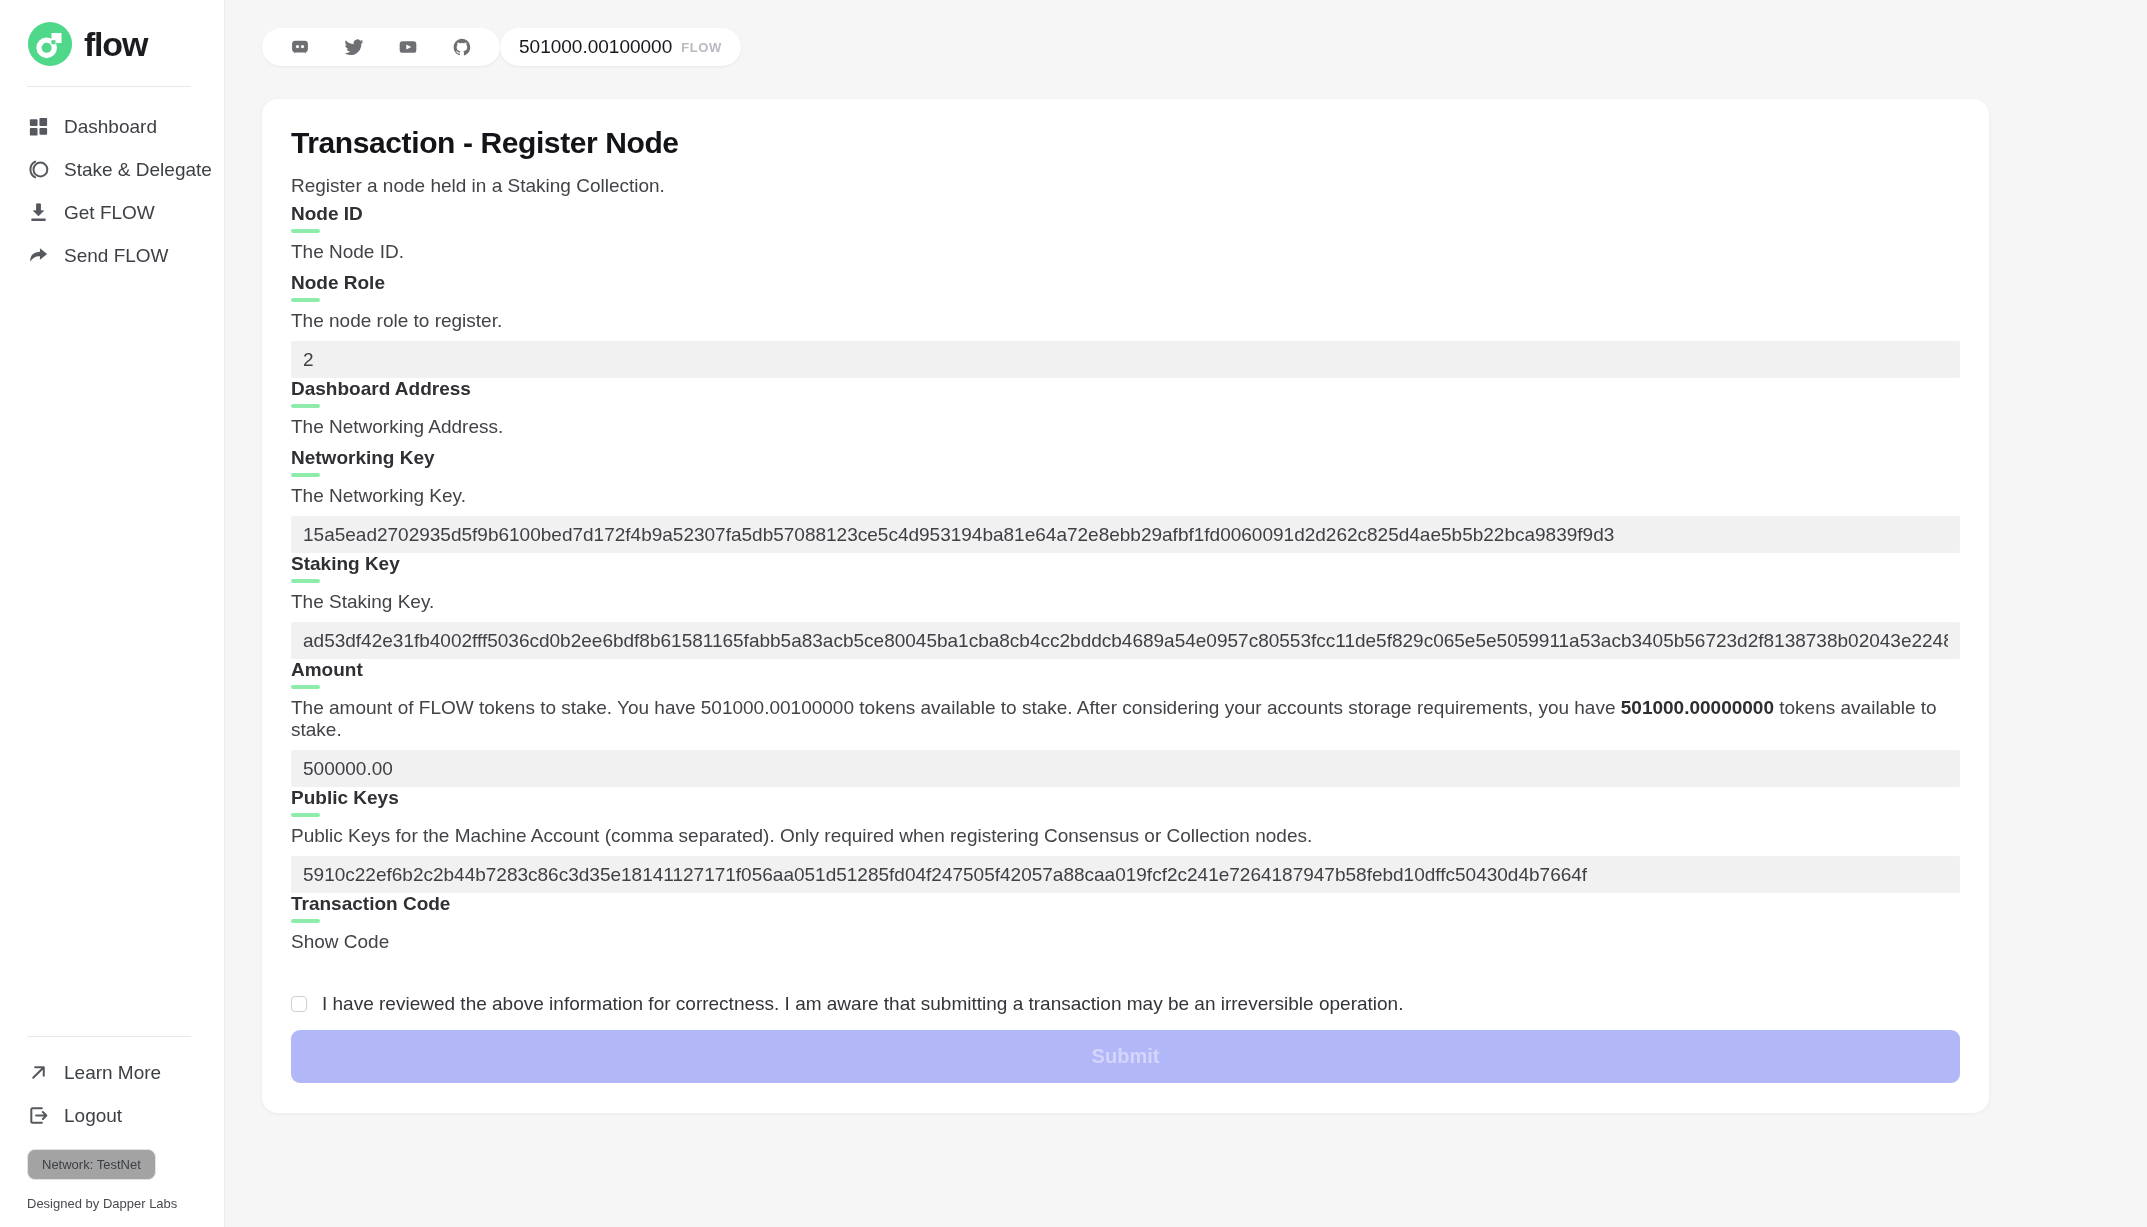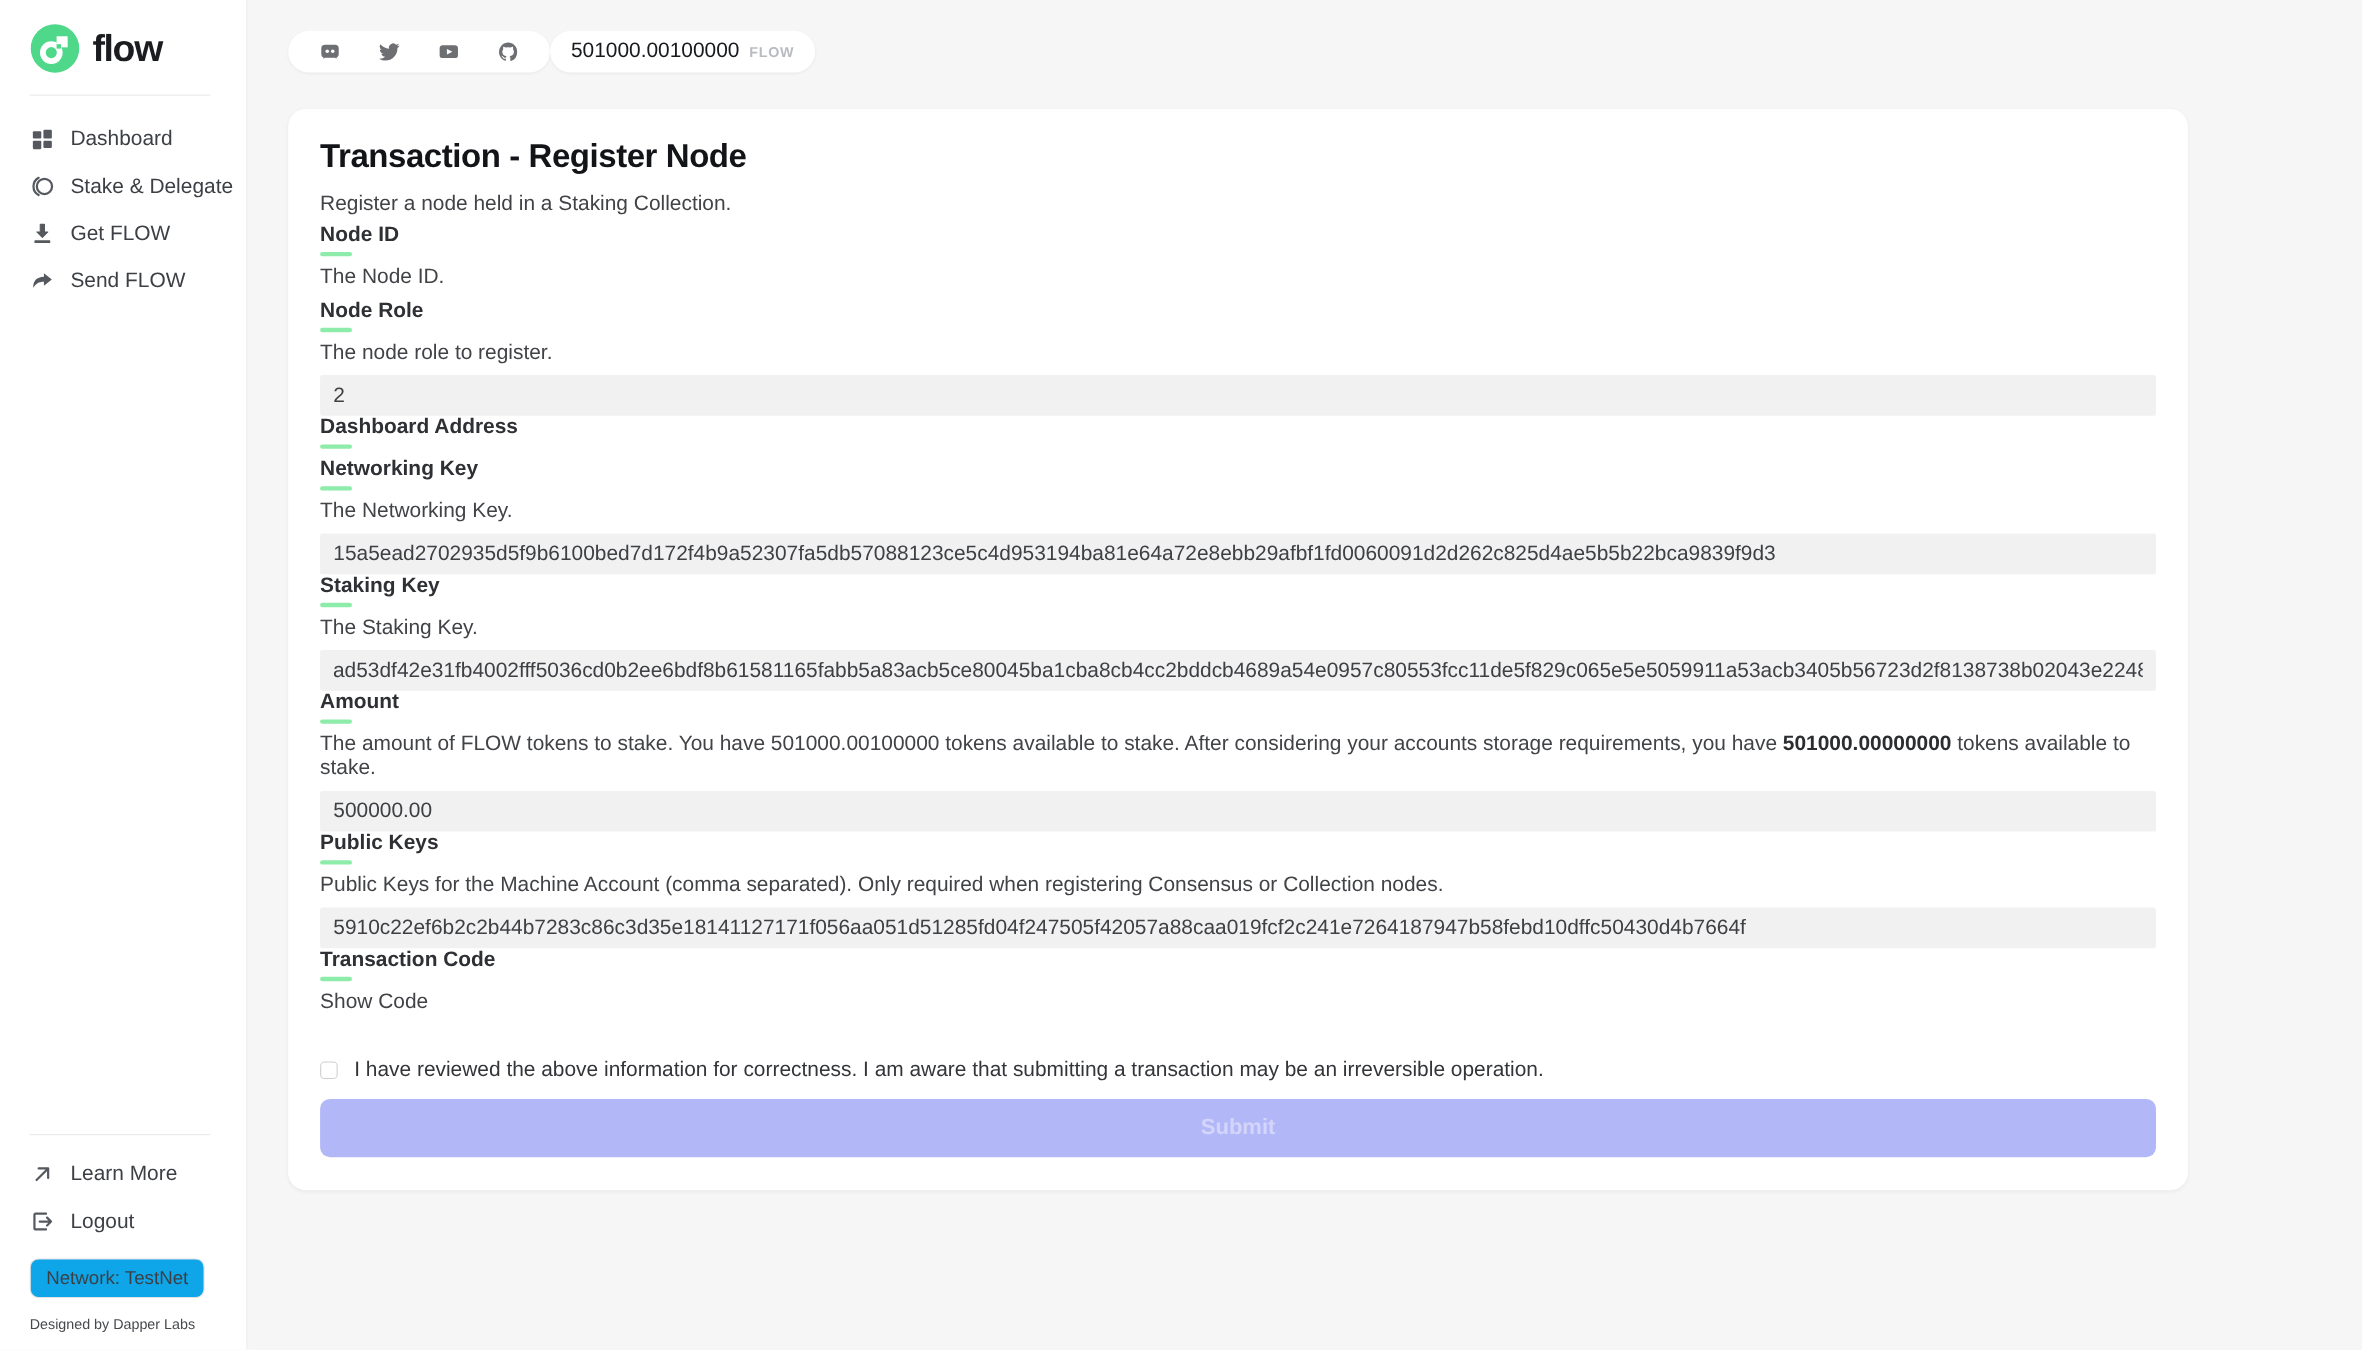--- a/index.html
+++ b/index.html
@@ -27,22 +27,22 @@
     display:flex; align-items:center; gap:14px;
     padding:10px 10px 10px 27px; cursor:pointer;
     font-size:19px; color:#3c3f44;
   }
   .nav-item .ni { width:23px; height:23px; color:#55585e; flex:none; }
   .side-spacer { flex:1; }
   .side-bottom { padding-bottom:16px; }
   .side-bottom .side-divider { margin-bottom:14px; }
   .network-badge {
     margin:12px 0 0 27px; display:inline-block; width:fit-content;
-    border:1px solid #e2e2e5; border-radius:8px; background:#0ea5e9;
-    padding:7px 14px; font-size:17px; color:#3c3f44;
+    border:1px solid #e2e2e5; border-radius:8px; background:#a3a3a3;
+    padding:7px 14px; font-size:13px; color:#3c3f44;
   }
   .credit { font-size:13px; color:#47494d; padding:16px 0 0 27px; }
 
   
   .main { flex:1; padding:28px 27px 0 37px; }
   .topbar { display:flex; justify-content:flex-start; align-items:center; }
   .social-pill {
     background:#fff; border-radius:999px; height:38px;
     display:flex; align-items:center; gap:34px; padding:0 28px;
     box-shadow:0 1px 3px rgba(0,0,0,.06);
@@ -201,20 +201,21 @@
       <div class="field">
         <div class="field-label">Node Role</div>
         <div class="label-underline"></div>
         <div class="field-desc">The node role to register.</div>
         <input class="field-input" type="text" value="2" style="">
       </div>
 
       <div class="field">
         <div class="field-label">Dashboard Address</div>
         <div class="label-underline"></div>
+        <div class="field-desc">The Networking Address.</div>
       </div>
 
       <div class="field">
         <div class="field-label">Networking Key</div>
         <div class="label-underline"></div>
         <div class="field-desc">The Networking Key.</div>
         <input class="field-input" type="text" value="15a5ead2702935d5f9b6100bed7d172f4b9a52307fa5db57088123ce5c4d953194ba81e64a72e8ebb29afbf1fd0060091d2d262c825d4ae5b5b22bca9839f9d3" style="">
       </div>
 
       <div class="field">

